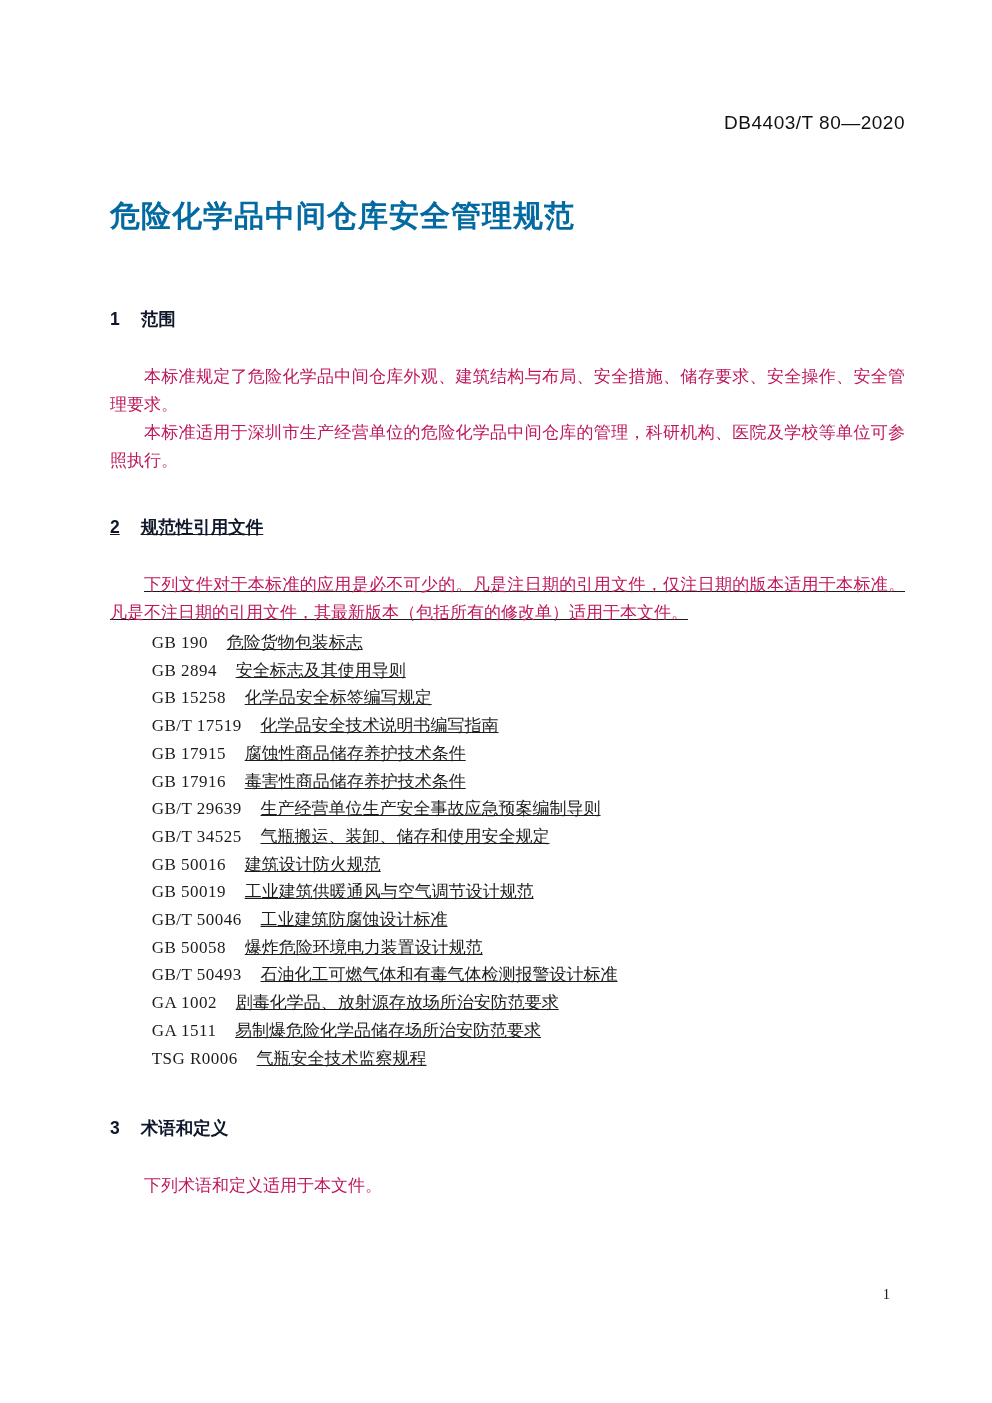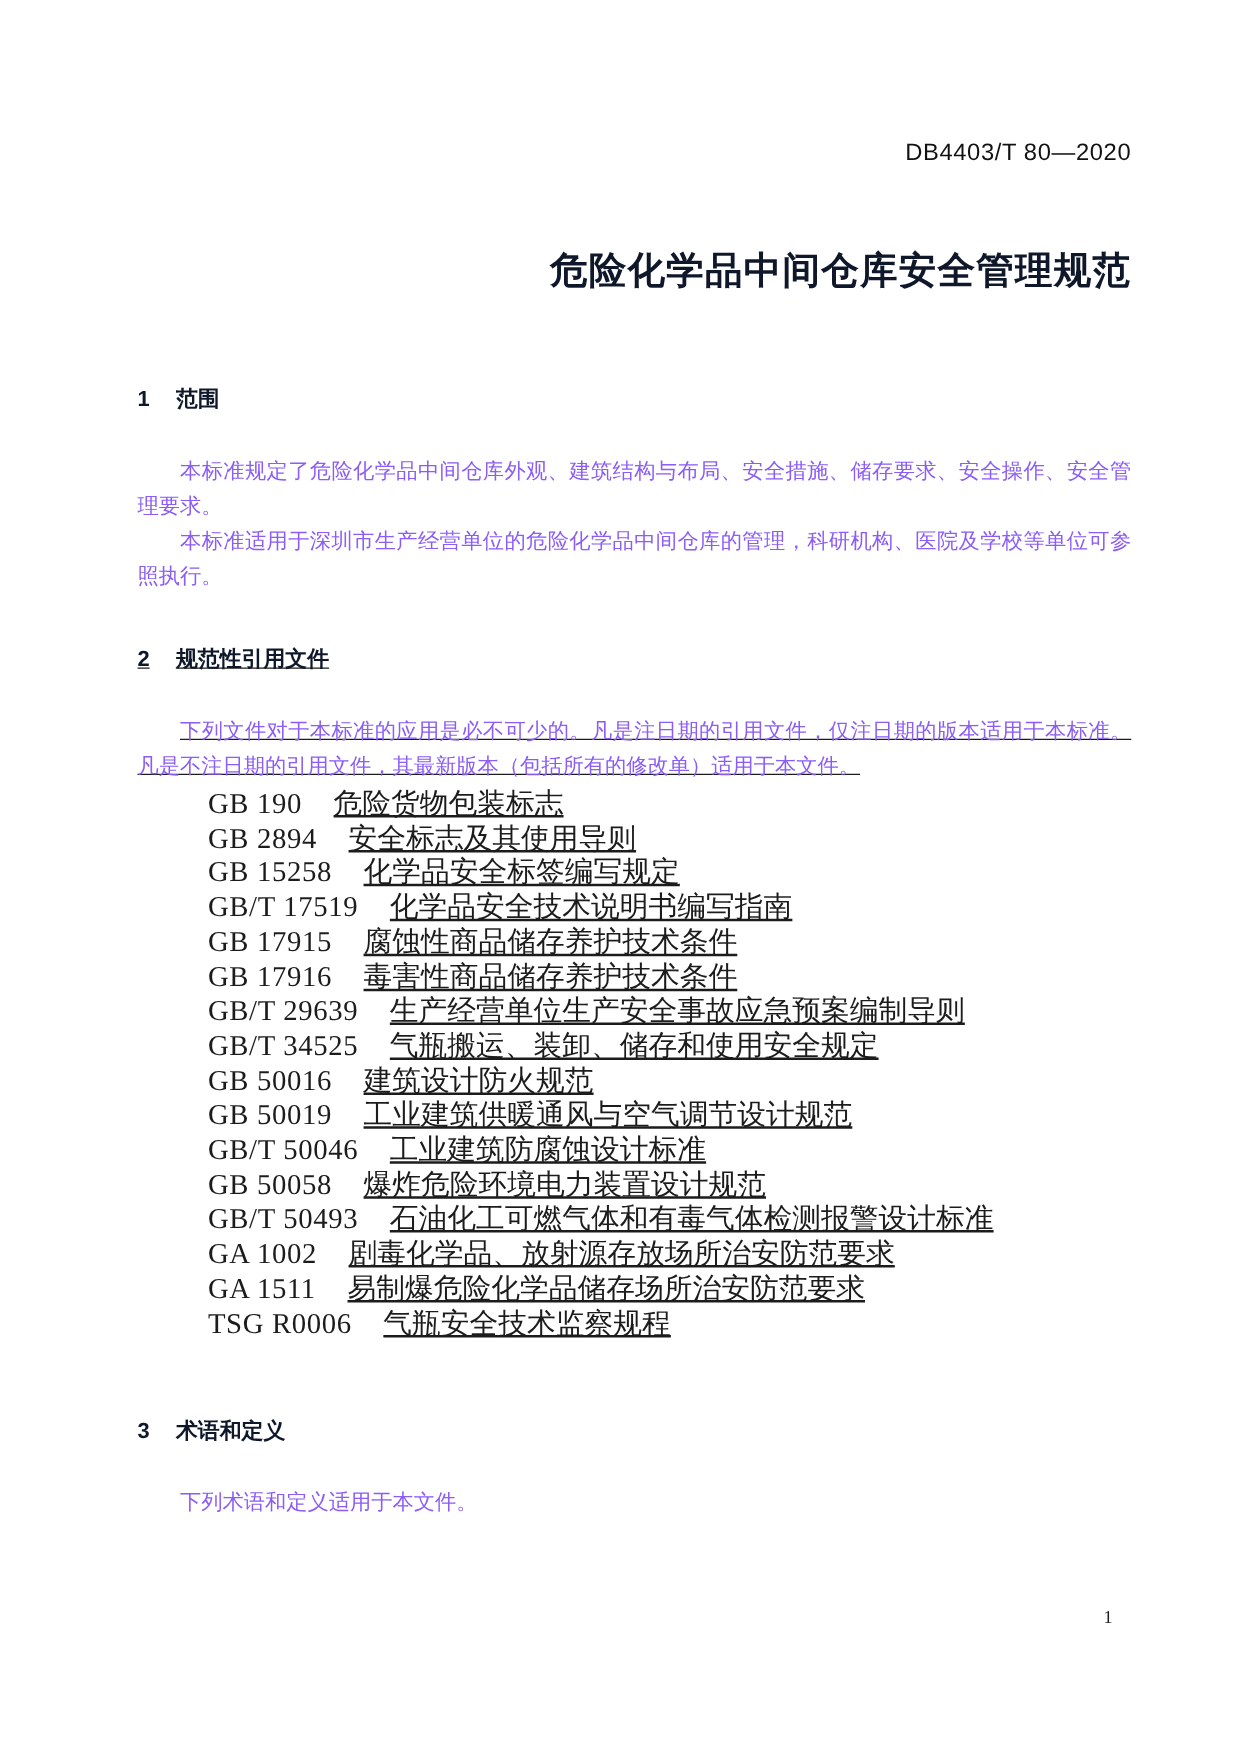--- a/index.html
+++ b/index.html
@@ -21,60 +21,60 @@
   .doc-header {
     text-align: right;
     font-family: "Liberation Sans", "DejaVu Sans", sans-serif;
     font-size: 19px;
     font-weight: 500;
     letter-spacing: 0.5px;
     color: #111;
     margin-bottom: 62px;
   }
   .doc-title {
-    text-align: right;
+    text-align: left;
     font-family: "Liberation Sans", "DejaVu Sans", sans-serif;
     font-weight: 700;
     font-size: 30px;
     letter-spacing: 1px;
-    color: #0f172a;
+    color: #0369a1;
     margin-bottom: 70px;
   }
   .section-heading {
     font-family: "Liberation Sans", "DejaVu Sans", sans-serif;
     font-weight: 700;
     font-size: 17.5px;
     color: #0f172a;
     margin-bottom: 32px;
   }
   .section-heading .sec-num { margin-right: 1.2em; }
   .body-para {
     font-size: 17px;
     line-height: 28px;
     text-align: justify;
     text-indent: 2em;
-    color: #8b5cf6;
+    color: #be185d;
   }
   .section { margin-bottom: 34px; }
   .sec2-gap { margin-top: 40px; text-decoration: underline; }
   .ref-list {
     padding-left: 2.45em;
-    font-size: 23px;
+    font-size: 17px;
     margin-top: 2px;
   }
   .ref-row {
     line-height: 27.7px;
     white-space: nowrap;
   }
   .ref-code {
     display: inline-block;
     margin-right: 1.1em;
     letter-spacing: 0.5px;
   }
-  .sec3-gap { margin-top: 60px; }
+  .sec3-gap { margin-top: 44px; }
   .page-number {
     position: absolute;
     right: 102px;
     top: 1286px;
     font-size: 14.5px;
     font-family: "Liberation Serif", "DejaVu Serif", serif;
     color: #1c1c1c;
   }
 </style>
 </head>

